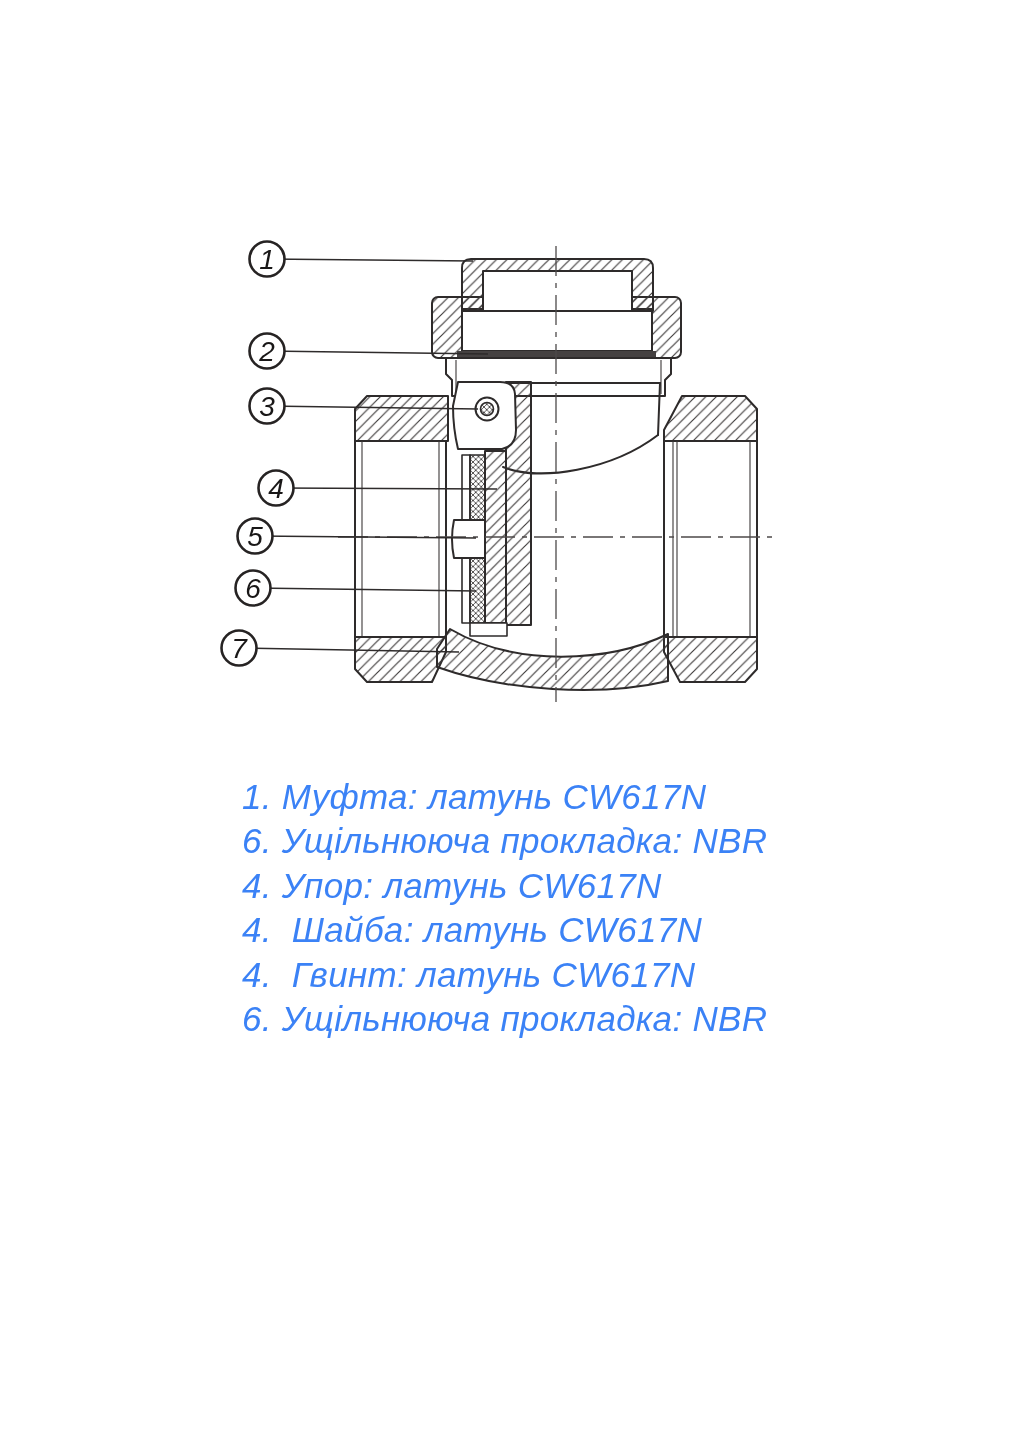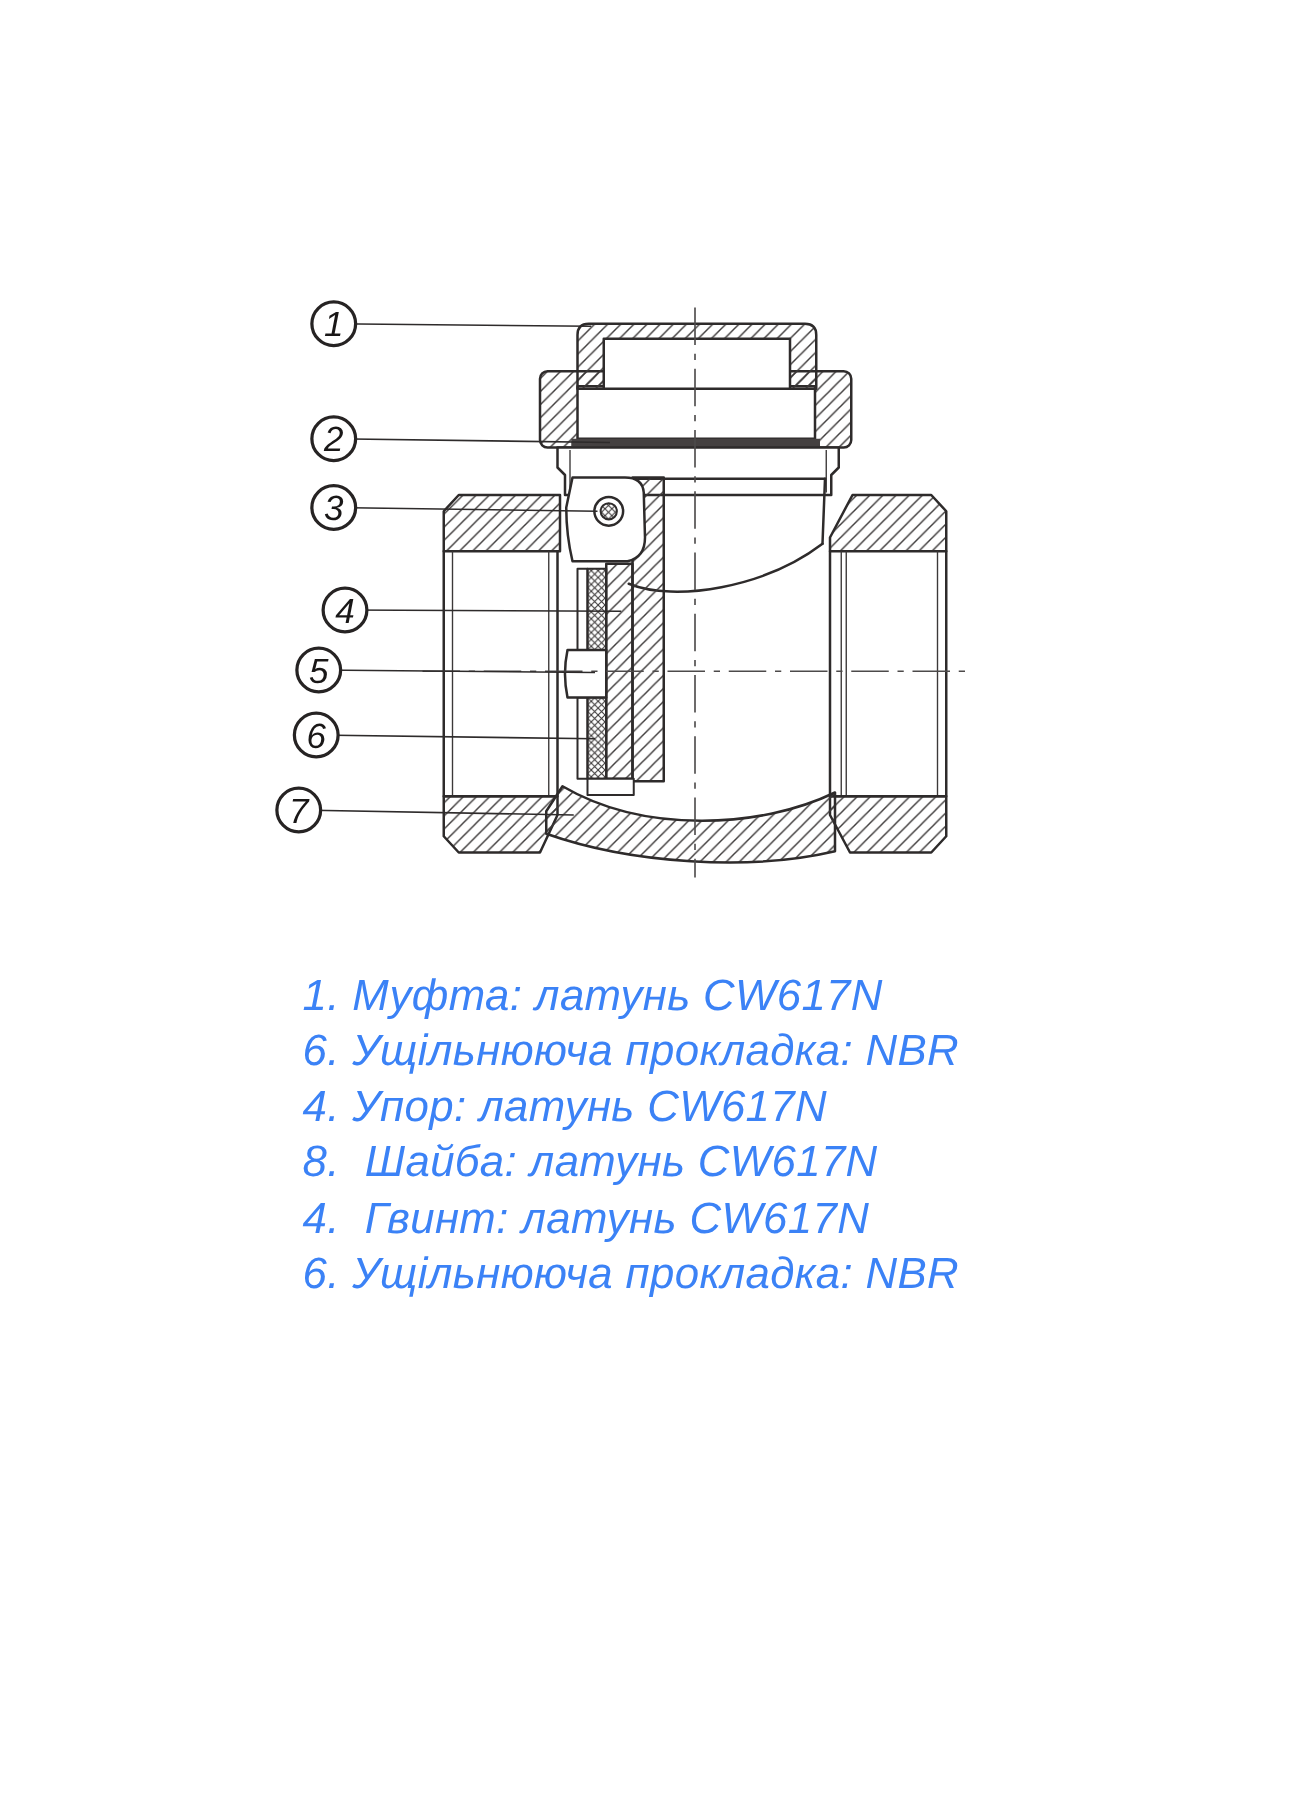--- a/index.html
+++ b/index.html
@@ -122,21 +122,21 @@
       </g>
   </svg>
 
   <div class="legend" id="legend">
     <p class="legend-line">1. Муфта: латунь CW617N</p>
 
     <p class="legend-line">6. Ущільнююча прокладка: NBR</p>
 
     <p class="legend-line">4. Упор: латунь CW617N</p>
 
-    <p class="legend-line">8.  Шайба: латунь CW617N</p>
+    <p class="legend-line">4.  Шайба: латунь CW617N</p>
 
     <p class="legend-line">4.  Гвинт: латунь CW617N</p>
 
     <p class="legend-line">6. Ущільнююча прокладка: NBR</p>
 
   </div>
 
 </div>
 
 </body></html>

